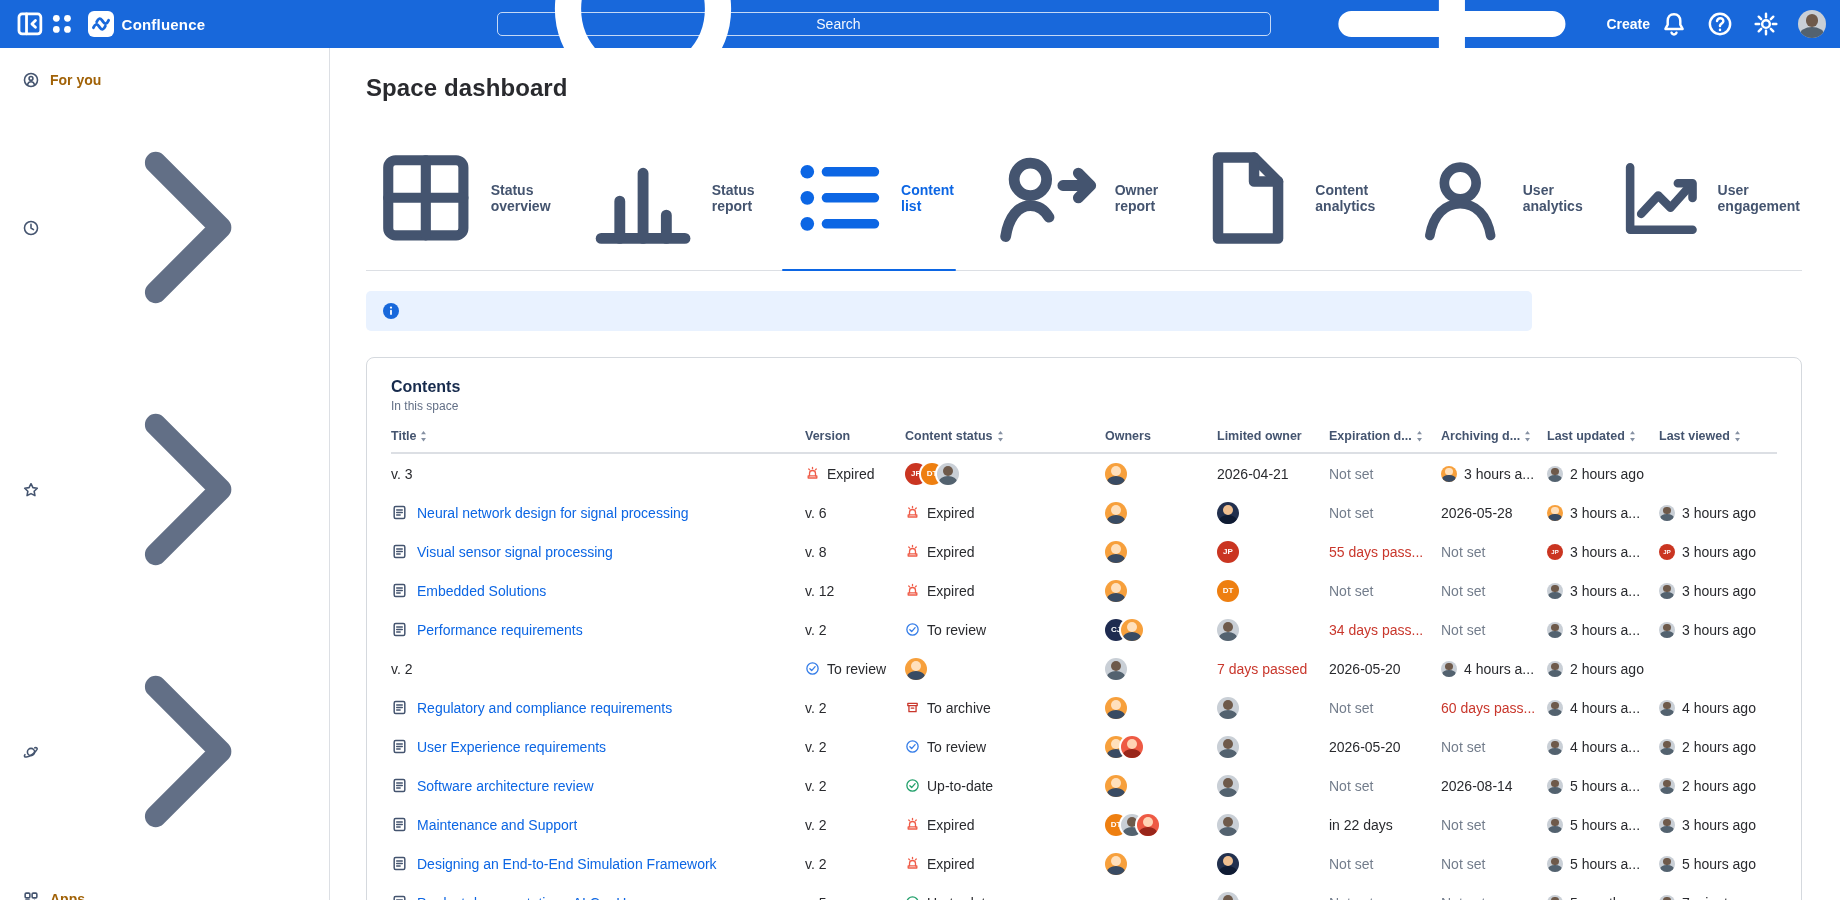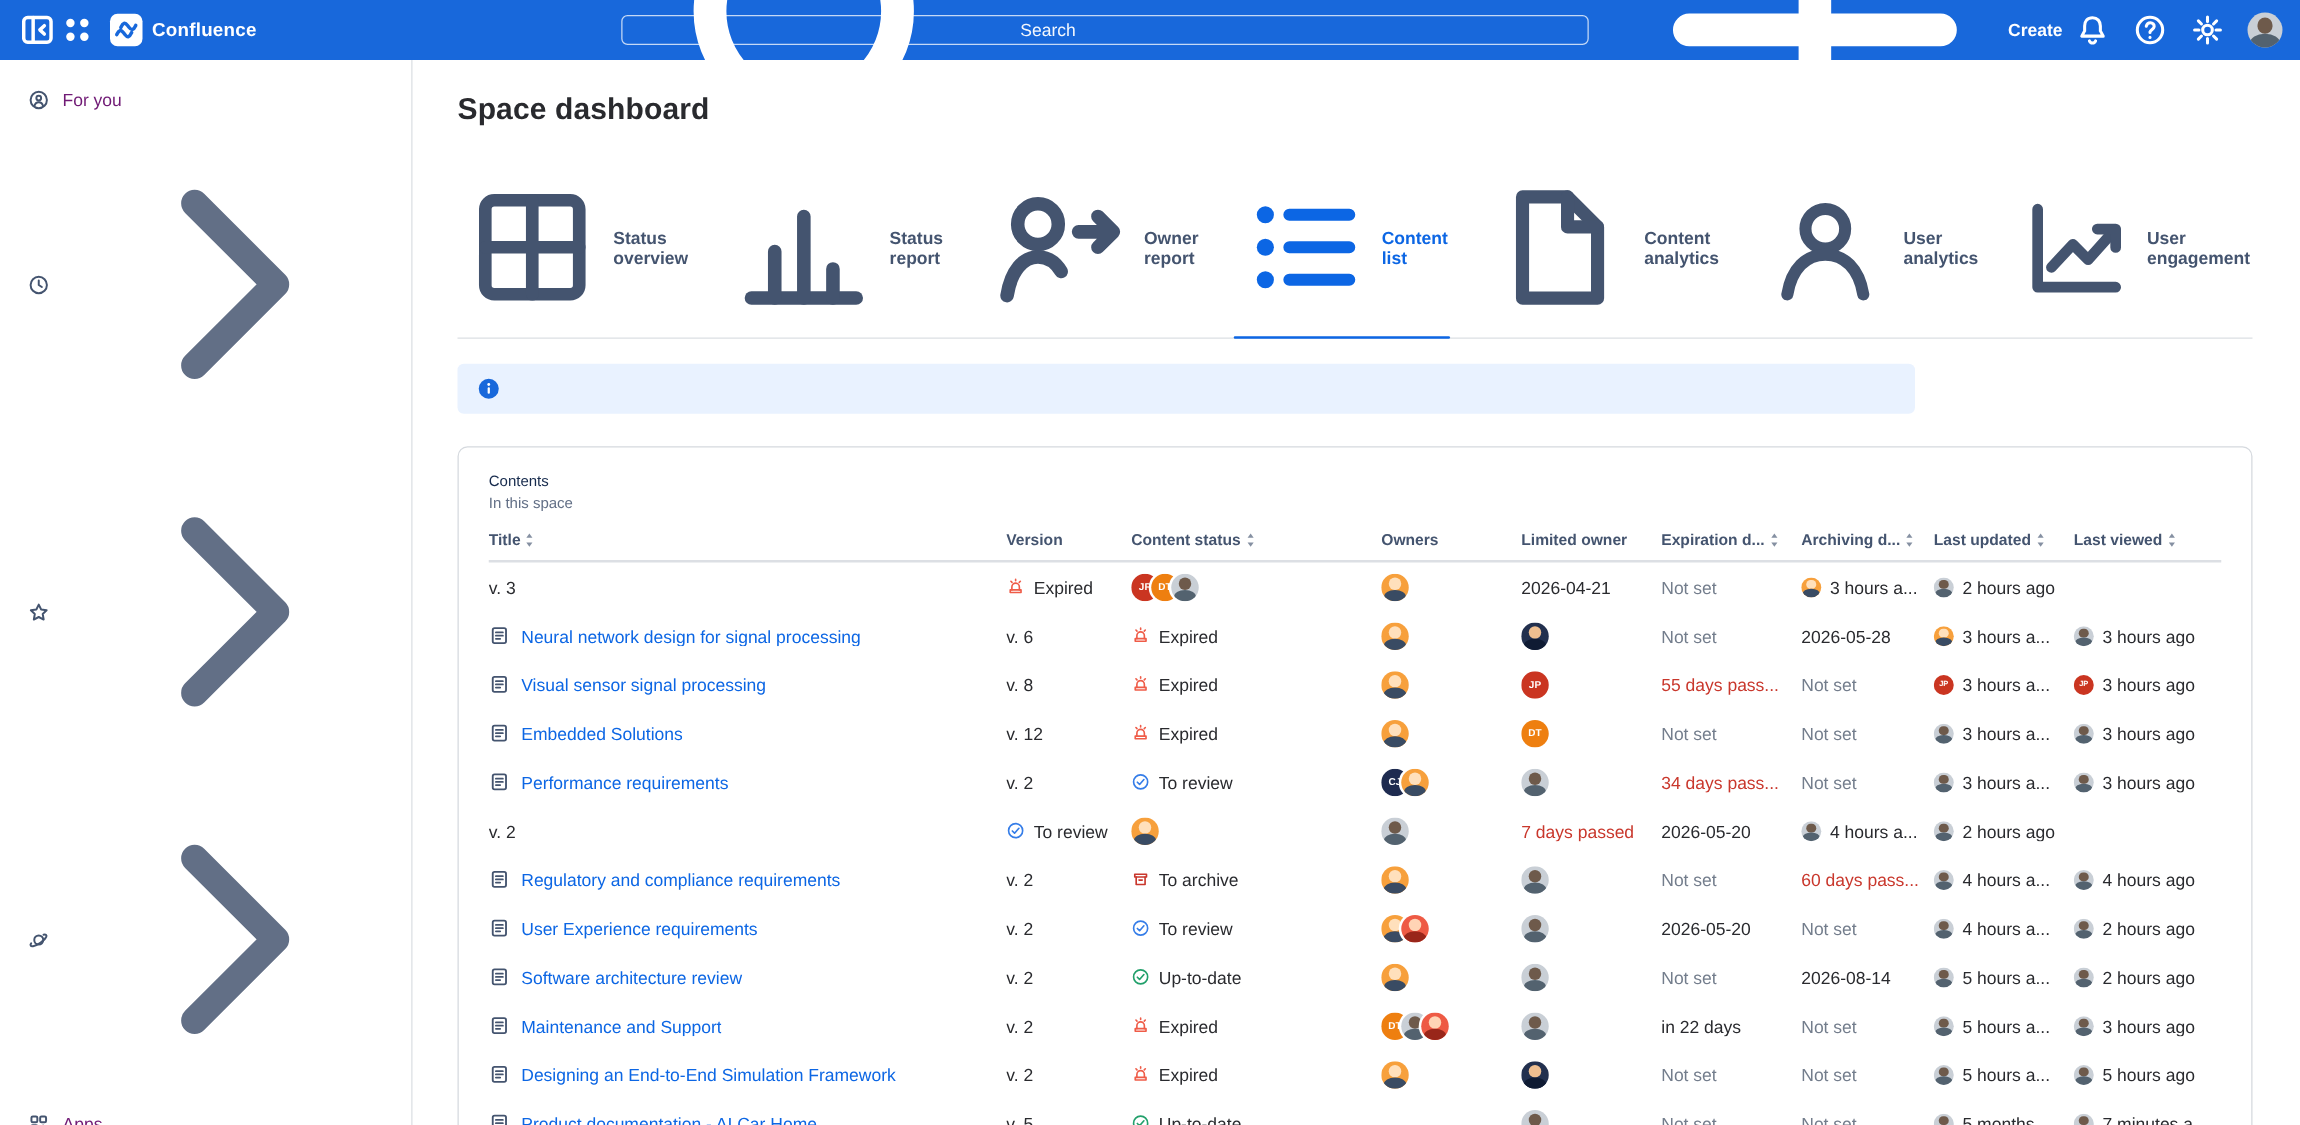--- a/index.html
+++ b/index.html
@@ -28,21 +28,21 @@
     font-weight:600; padding:6px 10px; border-radius:4px; cursor:pointer; }
   .create-btn svg { width:16px; height:16px; }
   .tb-right { margin-left:auto; display:flex; align-items:center; gap:18px; }
   .tb-right .tb-btn { width:28px; height:28px; }
 
   
   .shell { flex:1; display:flex; min-height:0; }
 
   
   .sidebar { width:330px; flex:0 0 330px; border-right:1px solid #DCDFE4; padding:16px 12px 0 12px;
-    font-size:14px; color:#701a75; overflow:hidden; }
+    font-size:14px; color:#a16207; overflow:hidden;font-weight:bold; }
   .side-item { display:flex; align-items:center; gap:10px; padding:7px 10px; border-radius:5px;
     cursor:pointer; position:relative; margin-bottom:1px; }
   .side-item .icn { width:18px; height:18px; display:flex; align-items:center; justify-content:center;
     color:#44546F; flex:0 0 18px; }
   .side-item .icn svg { width:17px; height:17px; }
   .side-item .lbl { flex:1; white-space:nowrap; overflow:hidden; text-overflow:ellipsis; }
   .side-item .trail { color:#626F86; display:flex; align-items:center; }
   .side-item .trail svg { width:14px; height:14px; }
 
   
@@ -58,21 +58,21 @@
     background:#0C66E4; border-radius:2px; }
 
   .banner { margin-top:20px; width:1166px; background:#E9F2FF; border-radius:5px; padding:11px 16px;
     display:flex; align-items:center; gap:12px; font-size:14px; color:#172B4D; }
   .banner .info { flex:0 0 18px; width:18px; height:18px; }
   .banner a { color:#0C66E4; text-decoration:none; cursor:pointer; }
   .banner .ext { display:inline-block; width:12px; height:12px; color:#0C66E4; margin-left:3px; }
 
   .card { margin-top:26px; border:1px solid #D5D9DE; border-radius:8px; padding:20px 24px 0 24px;
     height:700px; overflow:hidden; }
-  .card-title { font-size:12px; font-weight:400; color:#172B4D; }
+  .card-title { font-size:16px; font-weight:700; color:#172B4D; }
   .card-sub { font-size:12px; color:#626F86; margin-top:3px; }
 
   .thead, .trow { display:grid;
     grid-template-columns:minmax(0,1fr) 100px 200px 112px 112px 112px 106px 112px 118px;
     align-items:center; }
   .thead { margin-top:16px; padding-bottom:9px; border-bottom:2px solid #DCDFE4;
     font-size:12.5px; font-weight:700; color:#44546F; }
   .th { display:flex; align-items:center; gap:4px; cursor:pointer; white-space:nowrap; overflow:hidden; }
   .th svg { width:7px; height:12px; flex:0 0 7px; color:#8590A2; }
   .trow { height:39px; font-size:14px; }
@@ -318,46 +318,46 @@
      <span style="display:flex">
               <svg viewBox="0 0 16 16" style="width:100%;height:100%;display:block">
                 <g fill="none" stroke="currentColor" stroke-width="1.4" stroke-linecap="round" stroke-linejoin="round">
                   <path d="M2.6 13.2h10.8"></path>
                   <path d="M5 13.2V8.4M8 13.2V4.8M11 13.2V10.2"></path>
                 </g>
               </svg>
             </span>
      <span>Status report</span>
    </div>
-          <div class="tab">
-     <span style="display:flex">
-              <svg viewBox="0 0 16 16" style="width:100%;height:100%;display:block">
-                <g fill="none" stroke="currentColor" stroke-width="1.4" stroke-linecap="round" stroke-linejoin="round">
-                  <circle cx="6" cy="5.6" r="2.1"></circle>
-                  <path d="M2.8 13c.4-2.6 1.7-4 3.2-4 1 0 1.8.5 2.4 1.5"></path>
-                  <path d="M10.2 6.4h3.4M12.2 4.8l1.6 1.6-1.6 1.6"></path>
-                </g>
-              </svg>
-            </span>
-     <span>Owner report</span>
-   </div>
           <div class="tab active">
      <span style="display:flex">
               <svg viewBox="0 0 16 16" style="width:100%;height:100%;display:block">
                 <g fill="none" stroke="currentColor" stroke-width="1.4" stroke-linecap="round" stroke-linejoin="round">
                   <path d="M6.2 4.2h7M6.2 8h7M6.2 11.8h7"></path>
                 </g>
                 <g fill="currentColor">
                   <circle cx="3.4" cy="4.2" r="1"></circle>
                   <circle cx="3.4" cy="8" r="1"></circle>
                   <circle cx="3.4" cy="11.8" r="1"></circle>
                 </g>
               </svg>
             </span>
      <span>Content list</span>
+   </div>
+          <div class="tab">
+     <span style="display:flex">
+              <svg viewBox="0 0 16 16" style="width:100%;height:100%;display:block">
+                <g fill="none" stroke="currentColor" stroke-width="1.4" stroke-linecap="round" stroke-linejoin="round">
+                  <circle cx="6" cy="5.6" r="2.1"></circle>
+                  <path d="M2.8 13c.4-2.6 1.7-4 3.2-4 1 0 1.8.5 2.4 1.5"></path>
+                  <path d="M10.2 6.4h3.4M12.2 4.8l1.6 1.6-1.6 1.6"></path>
+                </g>
+              </svg>
+            </span>
+     <span>Owner report</span>
    </div>
           <div class="tab">
      <span style="display:flex">
               <svg viewBox="0 0 16 16" style="width:100%;height:100%;display:block">
                 <g fill="none" stroke="currentColor" stroke-width="1.4" stroke-linecap="round" stroke-linejoin="round">
                   <path d="M4 2.6h4.8L12 5.8v7.6H4Z"></path>
                   <path d="M8.8 2.6v3.2H12"></path>
                 </g>
               </svg>
             </span>

